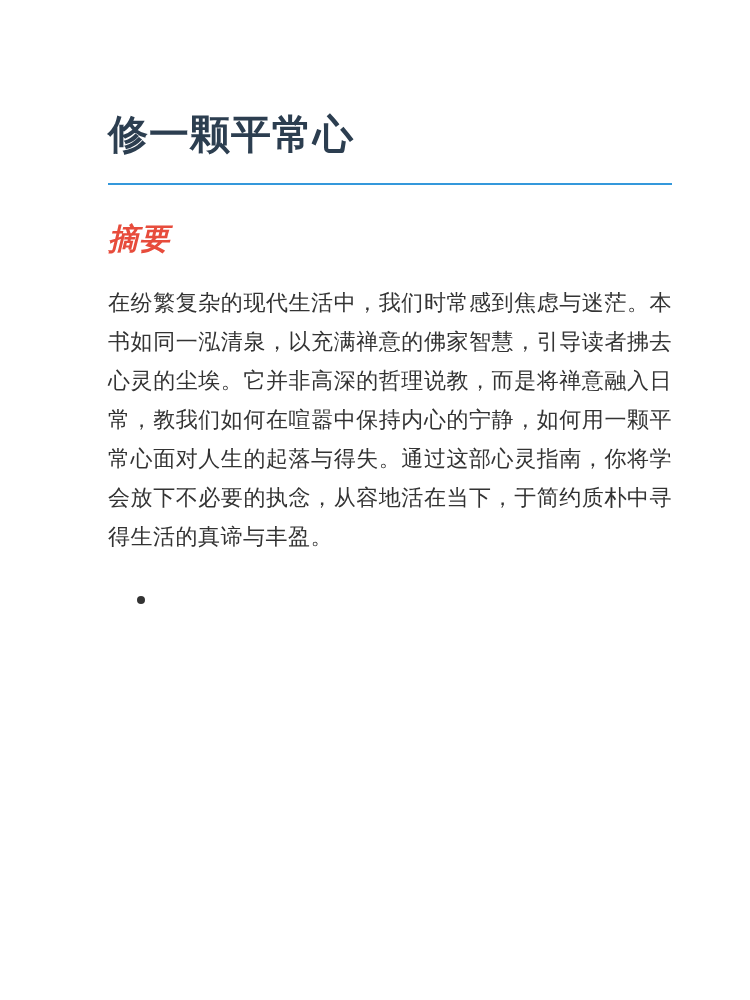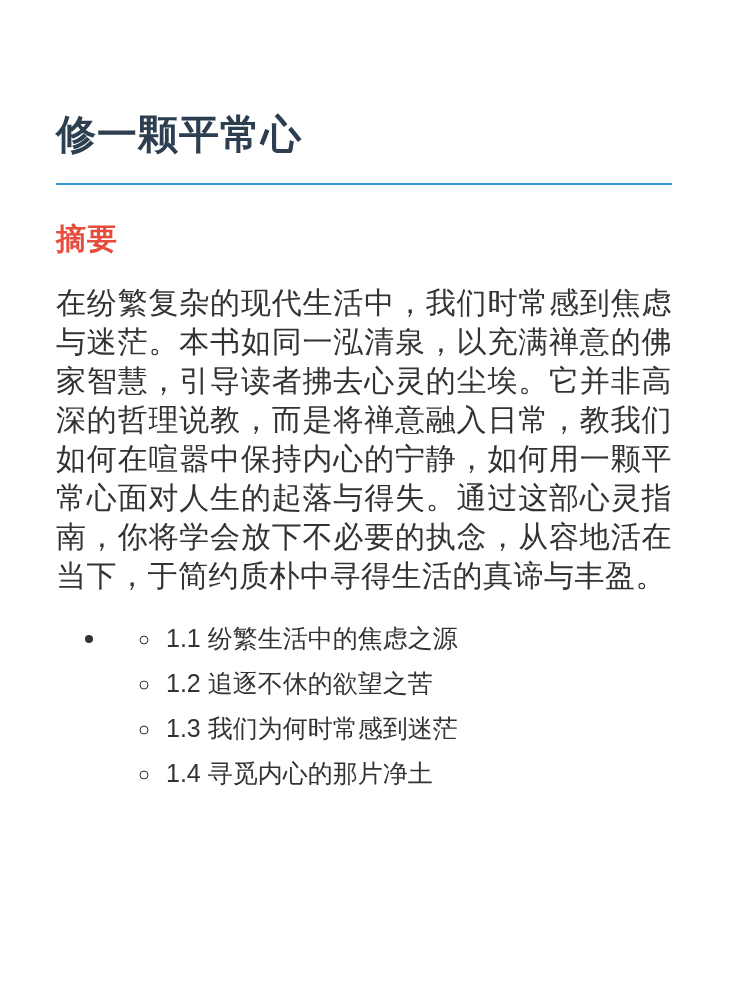--- a/index.html
+++ b/index.html
@@ -6,21 +6,21 @@
   html, body {
     margin: 0;
     padding: 0;
     background: #ffffff;
     font-family: "Liberation Sans", "DejaVu Sans", sans-serif;
   }
   .page {
     width: 750px;
     height: 892px;
     background: #ffffff;
-    padding: 0 78px 0 56px;
+    padding: 0 78px 0 108px;
     overflow: hidden;
   }
   .page-title {
     margin: 110px 0 0 0;
     font-size: 40px;
     line-height: 48px;
     font-weight: 700;
     color: #2c3e50;
     letter-spacing: 1px;
   }
@@ -29,27 +29,28 @@
     border-top: 2px solid #3498db;
     margin: 25px 0 0 0;
   }
   .section-heading {
     margin: 36px 0 0 0;
     font-size: 30px;
     line-height: 36px;
     font-weight: 700;
     color: #e74c3c;
     letter-spacing: 1px;
+    font-style: italic;
   }
   .section-heading.toc-heading {
     margin-top: 42px;
   }
   .summary-text {
     margin: 26px 0 0 0;
-    font-size: 30px;
+    font-size: 22px;
     line-height: 39px;
     color: #333333;
     text-align: justify;
     letter-spacing: 0.5px;
   }
   .toc-list {
     margin: 28px 0 0 0;
     padding: 0 0 0 52px;
     list-style: disc;
     font-size: 26px;
@@ -80,30 +81,16 @@
 
   <hr class="title-divider">
 
   <h2 class="section-heading">摘要</h2>
 
   <p class="summary-text">在纷繁复杂的现代生活中，我们时常感到焦虑与迷茫。本书如同一泓清泉，以充满禅意的佛家智慧，引导读者拂去心灵的尘埃。它并非高深的哲理说教，而是将禅意融入日常，教我们如何在喧嚣中保持内心的宁静，如何用一颗平常心面对人生的起落与得失。通过这部心灵指南，你将学会放下不必要的执念，从容地活在当下，于简约质朴中寻得生活的真谛与丰盈。</p>
 
 
   <ul class="toc-list">
     <li class="toc-chapter">
-      <ul class="toc-sublist">
-        <li>
-          <span>1.1 纷繁生活中的焦虑之源</span>
-        </li>
-        <li>
-          <span>1.2 追逐不休的欲望之苦</span>
-        </li>
-        <li>
-          <span>1.3 我们为何时常感到迷茫</span>
-        </li>
-        <li>
-          <span>1.4 寻觅内心的那片净土</span>
-        </li>
-      </ul>
     </li>
   </ul>
 
 </div>
 
 </body></html>

